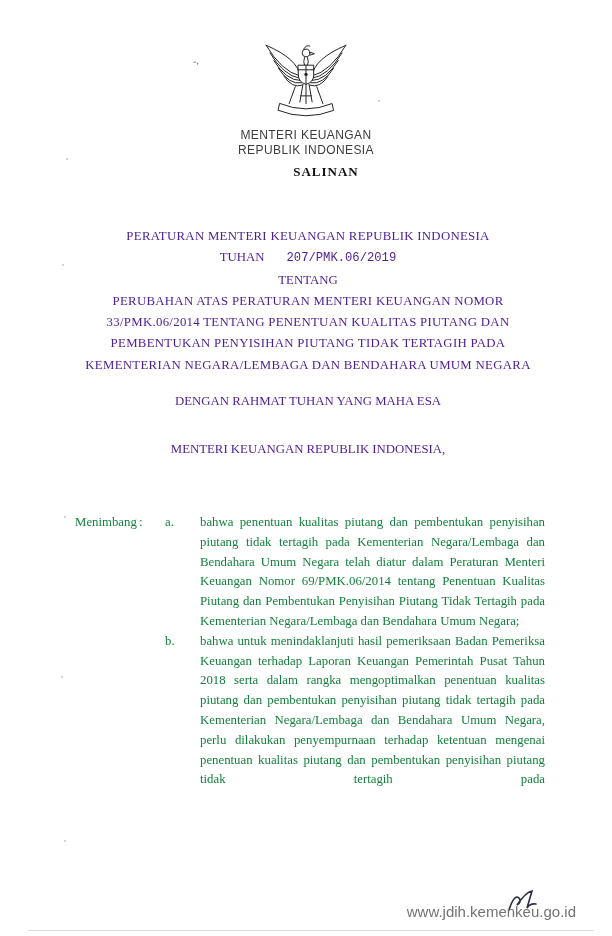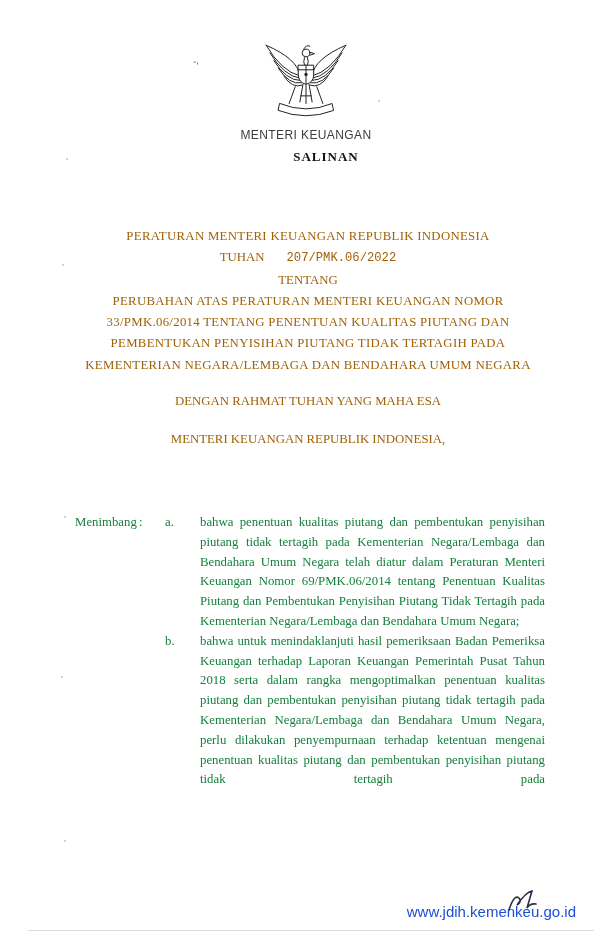--- a/index.html
+++ b/index.html
@@ -20,27 +20,27 @@
     font-family:"Liberation Sans","DejaVu Sans",sans-serif;
     font-size:12px;letter-spacing:.4px;color:#3c3c3c;line-height:12px;
     margin-top:3px;
   }
   .salinan{
     font-size:13px;font-weight:bold;letter-spacing:1px;margin-top:8px;color:#111;padding-left:40px;
   }
 
   
   .title-block{position:absolute;top:226px;left:40px;right:36px;text-align:center;
-    font-size:12.8px;line-height:21.3px;color:#a16207;}
+    font-size:12.8px;line-height:21.3px;color:#4c1d95;}
   .title-heading{letter-spacing:.3px;}
   .nomor-line{display:flex;justify-content:center;align-items:baseline;gap:22px;}
   .nomor-value{font-family:"Liberation Mono","DejaVu Sans Mono",monospace;font-size:12.2px;}
   .subject{width:470px;margin:0 auto;letter-spacing:.3px;}
   .invocation{margin-top:15px;}
-  .issuer{margin-top:17px;}
+  .issuer{margin-top:27px;}
 
   
   .menimbang{
     position:absolute;top:513px;left:75px;right:67px;
     font-size:12.8px;line-height:19.8px;color:#15803d;
   }
   .menimbang-grid{
     display:grid;
     grid-template-columns:64px 26px 35px 1fr;
   }
@@ -102,28 +102,29 @@
 
           <path d="M26 88 Q60 102 94 88 L96 97 Q60 111 24 97 Z" fill="#ffffff"></path>
 
           <path d="M50 38 h20 v13 q0 9 -10 12 q-10 -3 -10 -12 Z" fill="#ffffff"></path>
           <path d="M50 44 h20 M60 38 v25"></path>
           <circle cx="60" cy="50" r="2.2" fill="#232323" stroke="none"></circle>
         </g>
       </svg>
     </span>
     <div class="ministry">MENTERI KEUANGAN</div>
+    <div class="ministry">REPUBLIK INDONESIA</div>
     <div class="salinan">SALINAN</div>
   </header>
 
   <section class="title-block">
     <div class="title-heading">PERATURAN MENTERI KEUANGAN REPUBLIK INDONESIA</div>
     <div class="nomor-line">
       <span>TUHAN</span>
-      <span class="nomor-value">207/PMK.06/2022</span>
+      <span class="nomor-value">207/PMK.06/2019</span>
     </div>
     <div>TENTANG</div>
     <div class="subject">PERUBAHAN ATAS PERATURAN MENTERI KEUANGAN NOMOR 33/PMK.06/2014 TENTANG PENENTUAN KUALITAS PIUTANG DAN PEMBENTUKAN PENYISIHAN PIUTANG TIDAK TERTAGIH PADA KEMENTERIAN NEGARA/LEMBAGA DAN BENDAHARA UMUM NEGARA</div>
     <div class="invocation">DENGAN RAHMAT TUHAN YANG MAHA ESA</div>
     <div class="issuer">MENTERI KEUANGAN REPUBLIK INDONESIA,</div>
   </section>
 
   <section class="menimbang">
     <div class="menimbang-grid">
       <div class="m-label">Menimbang</div>
@@ -136,17 +137,17 @@
       <div class="m-text justify-last">bahwa untuk menindaklanjuti hasil pemeriksaan Badan Pemeriksa Keuangan terhadap Laporan Keuangan Pemerintah Pusat Tahun 2018 serta dalam rangka mengoptimalkan penentuan kualitas piutang dan pembentukan penyisihan piutang tidak tertagih pada Kementerian Negara/Lembaga dan Bendahara Umum Negara, perlu dilakukan penyempurnaan terhadap ketentuan mengenai penentuan kualitas piutang dan pembentukan penyisihan piutang tidak tertagih pada</div>
     </div>
   </section>
 
   <span class="paraf">
     <svg width="34" height="26" viewBox="0 0 34 26" aria-hidden="true">
       <path d="M3 22 Q8 6 13 10 Q16 14 11 17 Q20 4 26 3 L21 20 Q24 15 30 16" fill="none" stroke="#2c2c44" stroke-width="1.6" stroke-linecap="round"></path>
     </svg>
   </span>
 
-  <a class="footer-url" href="#" style="color: #1d4ed8;">www.jdih.kemenkeu.go.id</a>
+  <a class="footer-url" href="#" style="color: #737373;">www.jdih.kemenkeu.go.id</a>
 
   <div class="scan-line"></div>
 
 </div>
 
 </body></html>

